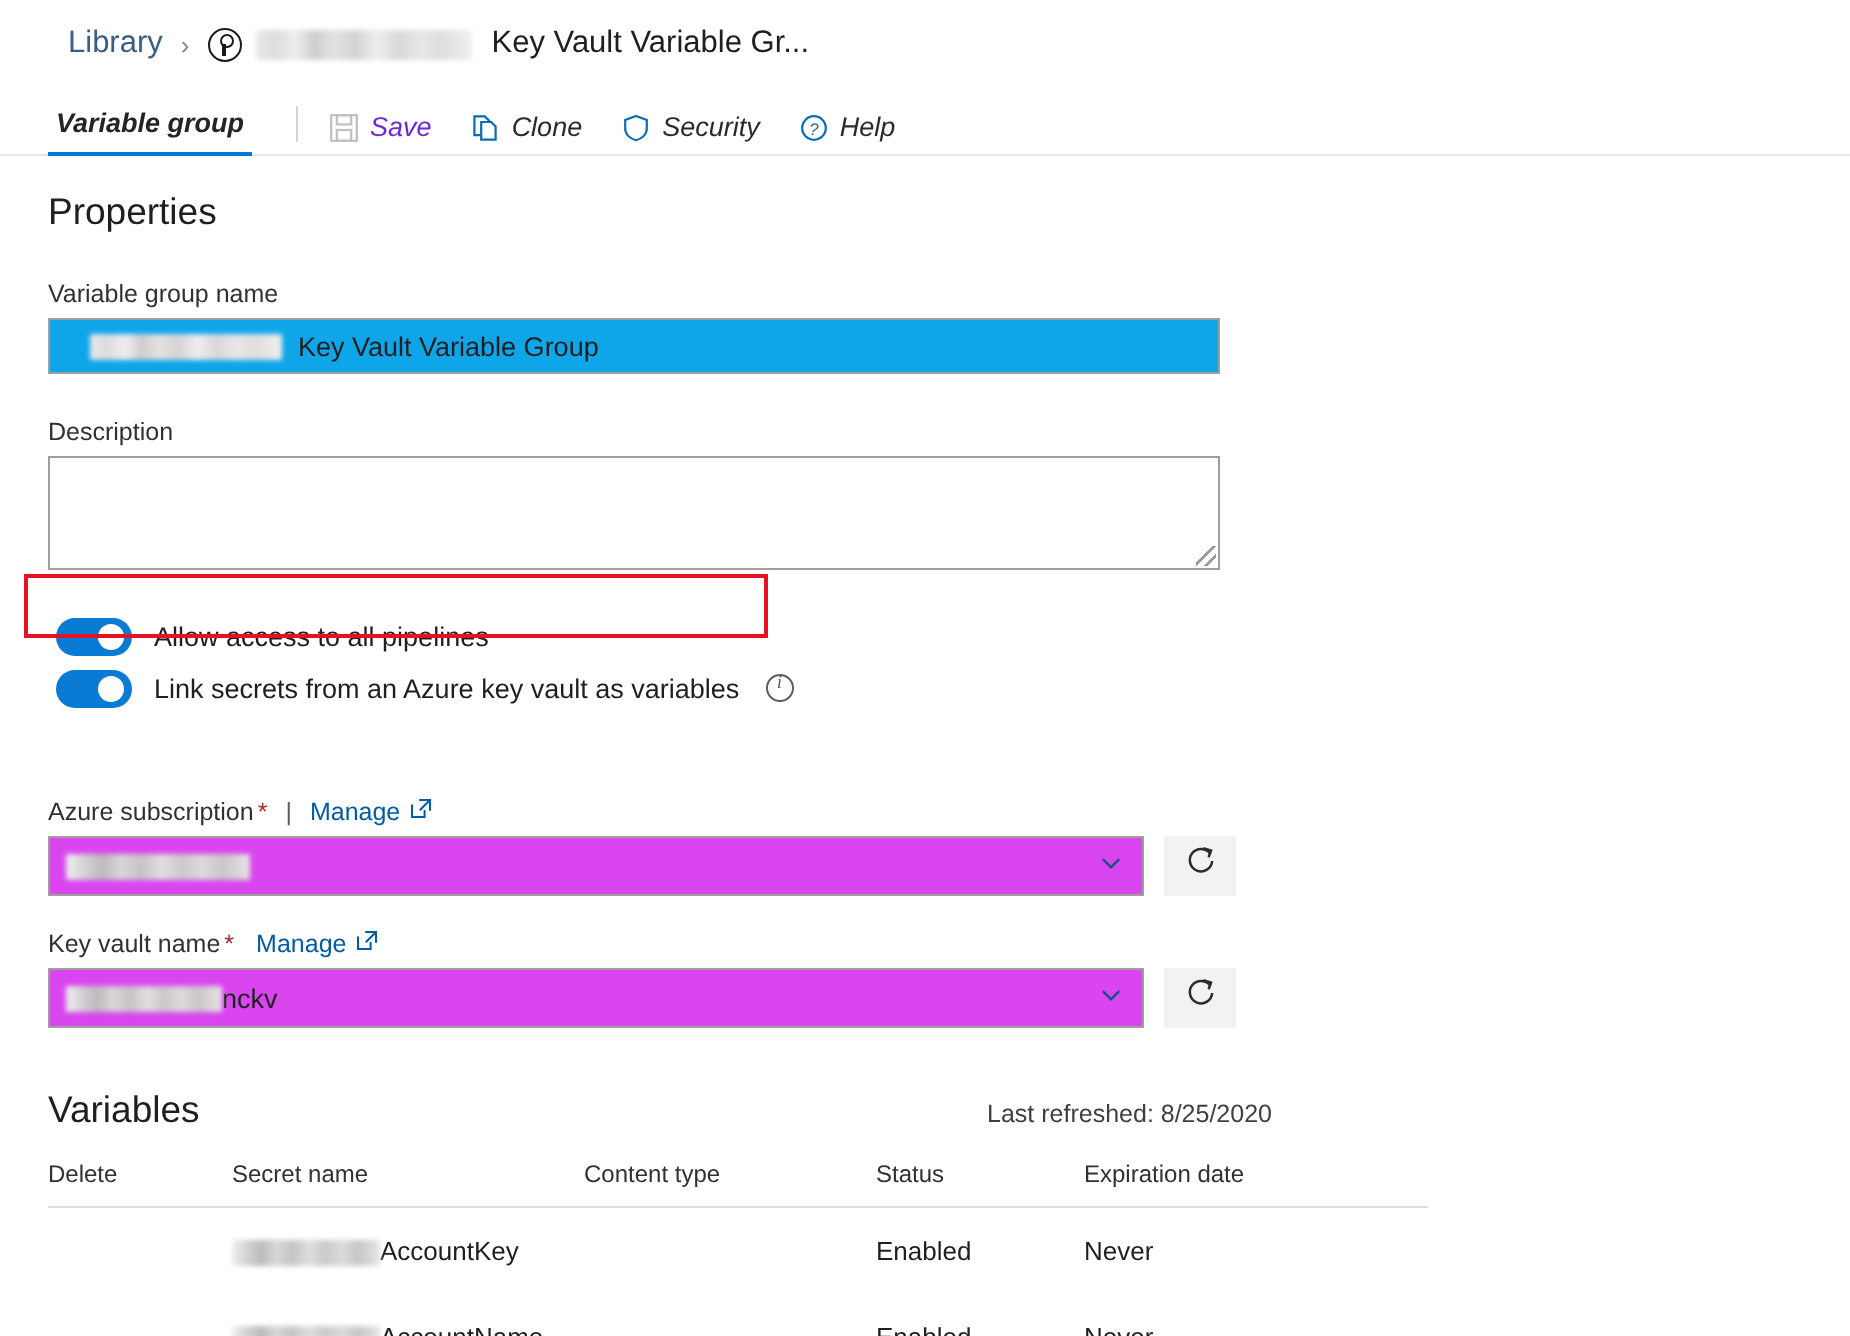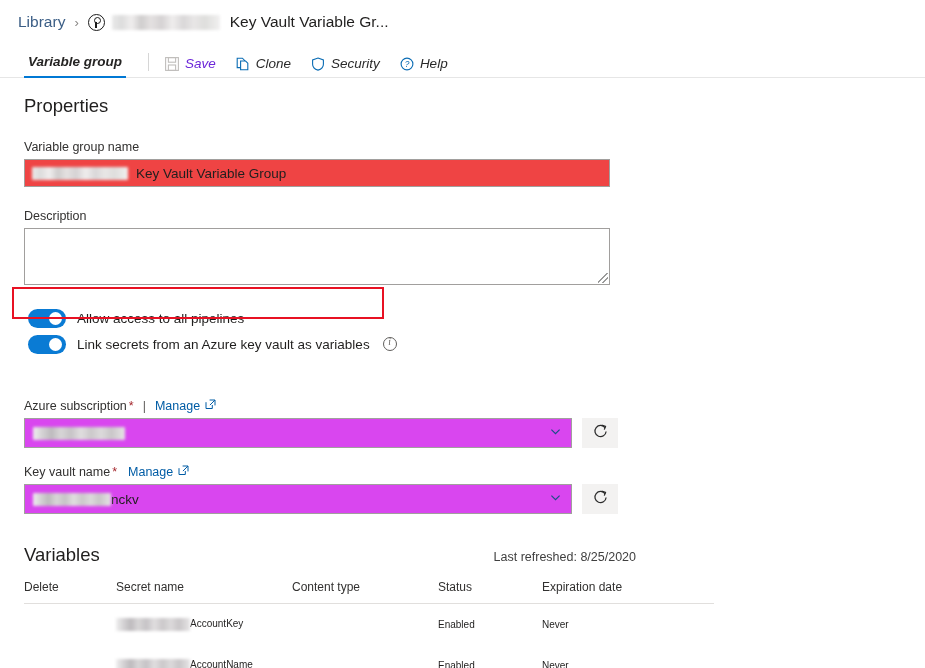--- a/index.html
+++ b/index.html
@@ -9,21 +9,21 @@
     background: #ffffff;
     font-family: "Liberation Sans", sans-serif;
     color: #201f1e;
     overflow: hidden;
     position: relative;
   }
 
   
   .breadcrumb {
     display: flex; align-items: center;
-    height: 44px; padding-left: 18px;
+    height: 44px; padding-left: 34px;
     font-size: 15.5px;
   }
   .bc-link { color: #3b5e86; cursor: pointer; }
   .bc-sep {
     color: #8a8886; margin: 0 9px 0 9px;
     font-size: 13px; line-height: 1;
   }
   .bc-icon {
     width: 17px; height: 17px; flex: 0 0 17px;
     border: 1.6px solid #1a1a1a; border-radius: 50%;
@@ -89,22 +89,22 @@
   .content { padding: 0 0 0 24px; }
   h2.section {
     font-size: 18.5px; font-weight: 400; color:#201f1e;
     margin: 16px 0 0 0; line-height: 1.3;
   }
   .field-label {
     font-size: 12.5px; color:#323130; margin-top: 22px; margin-bottom: 5px;
   }
   .txtbox {
     width: 586px; height: 28px;
-    border: 1px solid #a19f9d; background:#ef4444;
-    display:flex; align-items:center; padding: 0 7px;
+    border: 1px solid #a19f9d; background:#0ea5e9;
+    display:flex; align-items:center; padding: 0 20px;
     font-size: 13.5px; color:#201f1e;
   }
   .txtarea {
     width: 586px; height: 57px;
     border: 1px solid #a19f9d; background:#fff; position:relative;
   }
   .resize-grip {
     position:absolute; right:1px; bottom:1px; width:10px; height:10px;
     background:
       linear-gradient(135deg, transparent 0 42%, #9b9b9b 42% 52%, transparent 52% 100%),
@@ -173,21 +173,21 @@
   }
   table.vars {
     width: 690px; border-collapse: collapse; margin-top: 14px;
   }
   table.vars th {
     font-size:12px; font-weight:400; color:#323130;
     text-align:left; padding: 0 0 9px 0;
     border-bottom: 1px solid #e1dfdd;
   }
   table.vars td {
-    font-size:10px; color:#201f1e; padding: 14px 0 14px 0;
+    font-size:13px; color:#201f1e; padding: 14px 0 14px 0;
     vertical-align: middle;
   }
   .col-del { width: 92px; }
   .col-secret { width: 176px; }
   .col-ctype { width: 146px; }
   .col-status { width: 104px; }
 </style>
 </head>
 <body>
 

